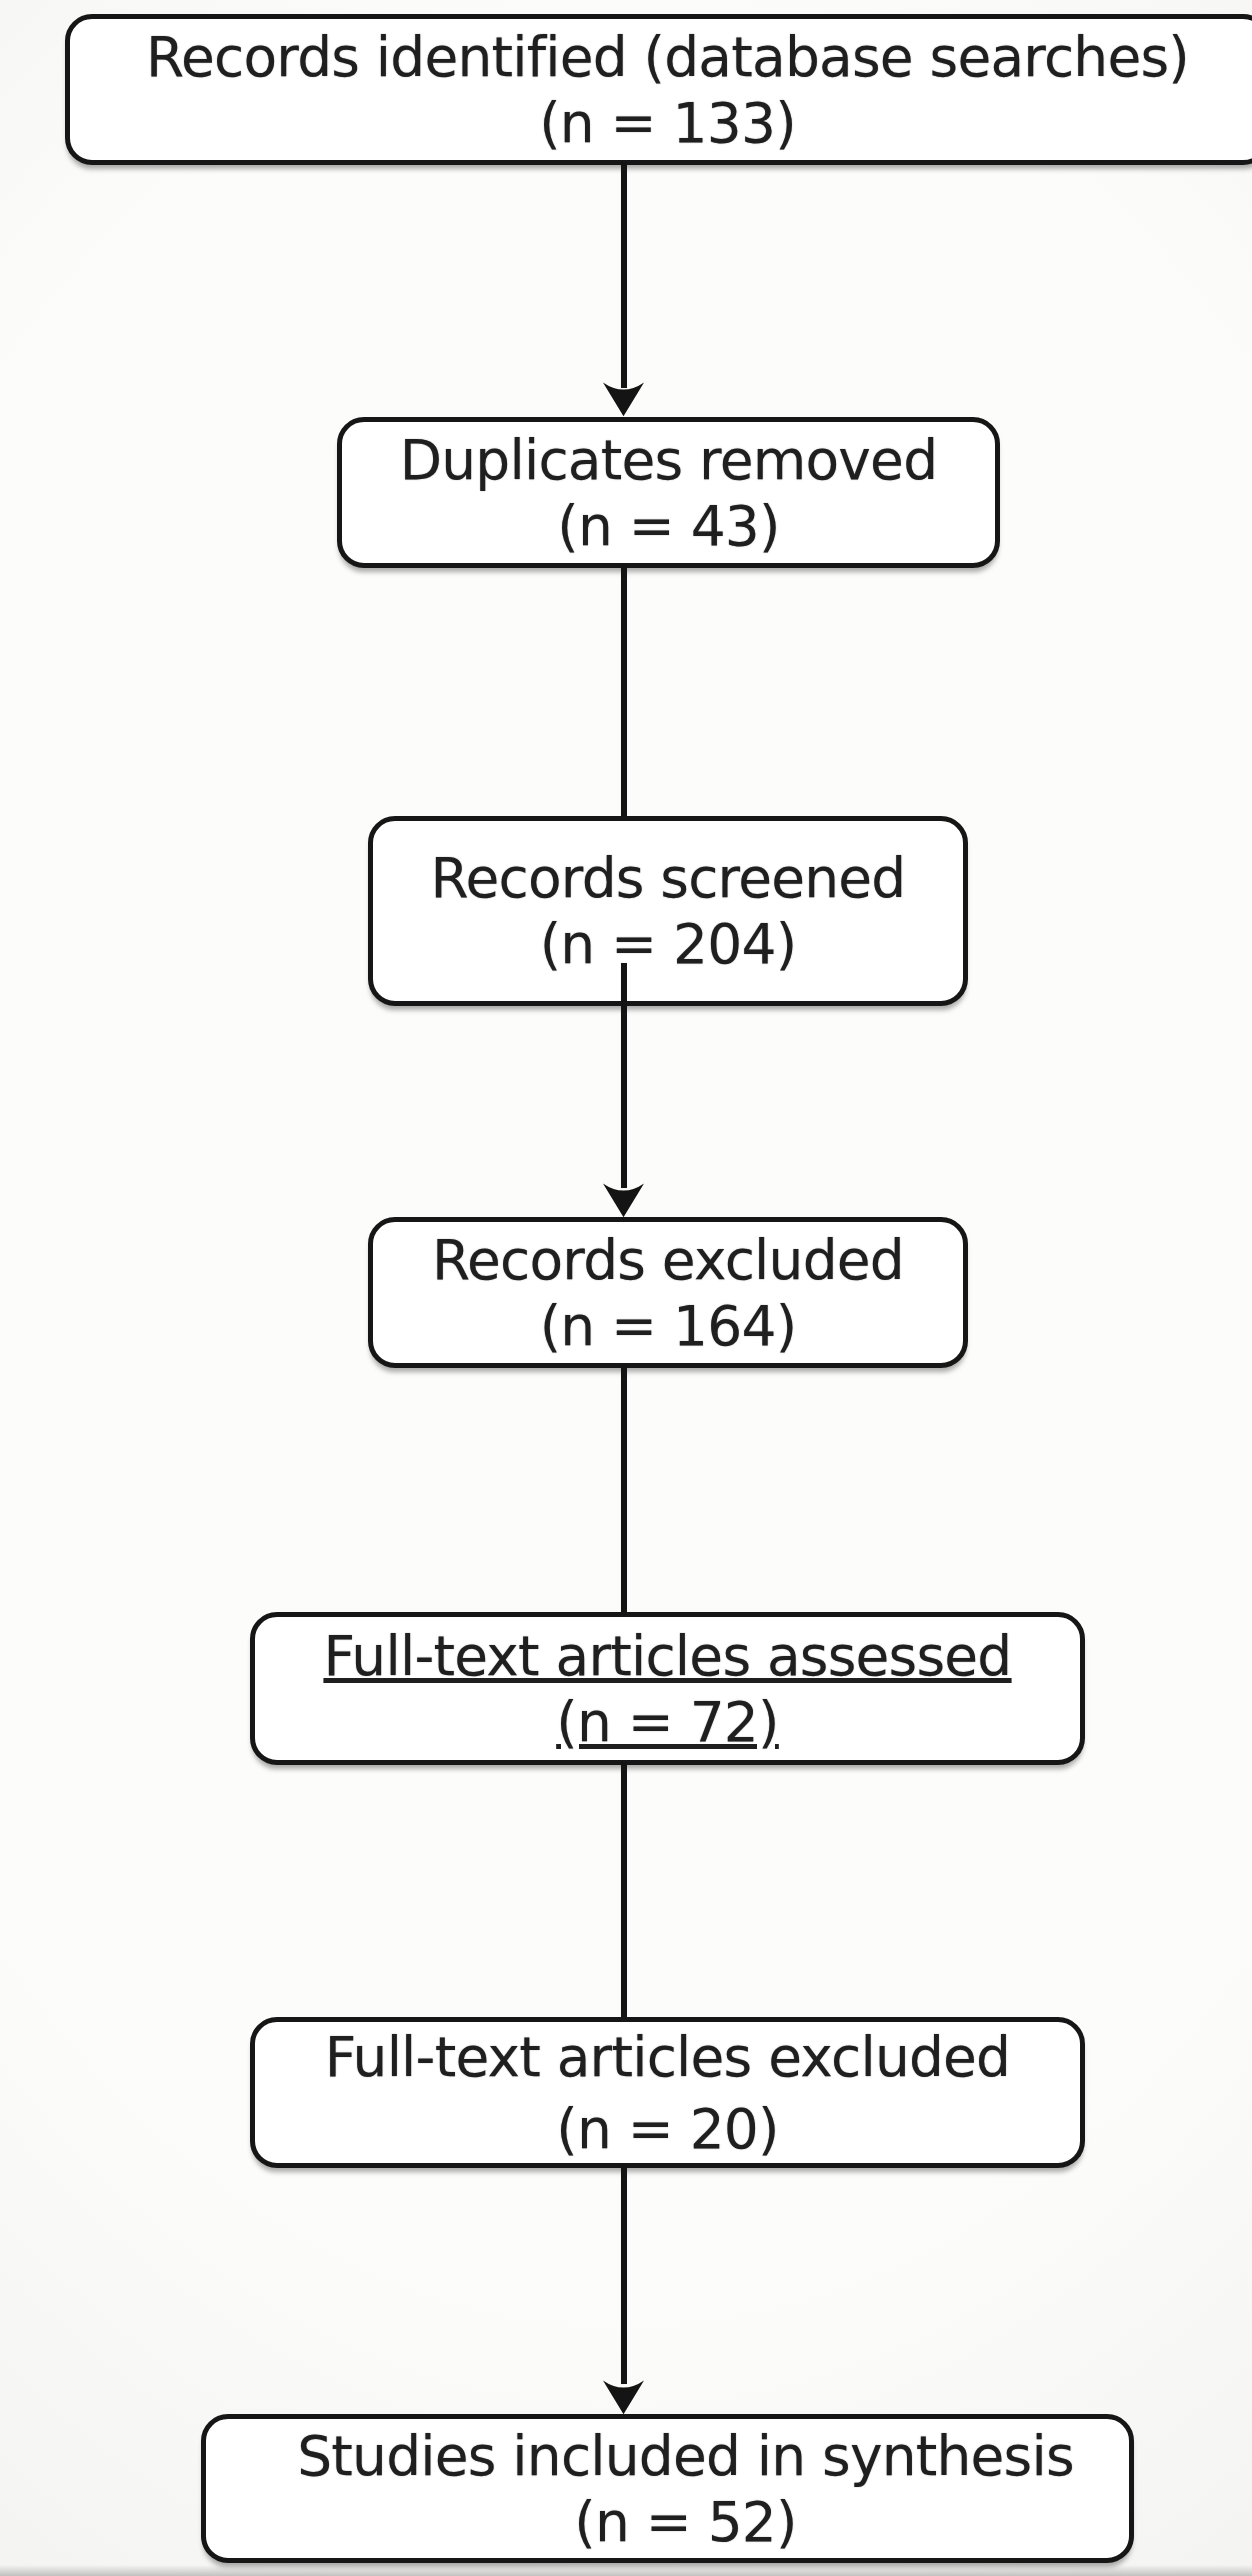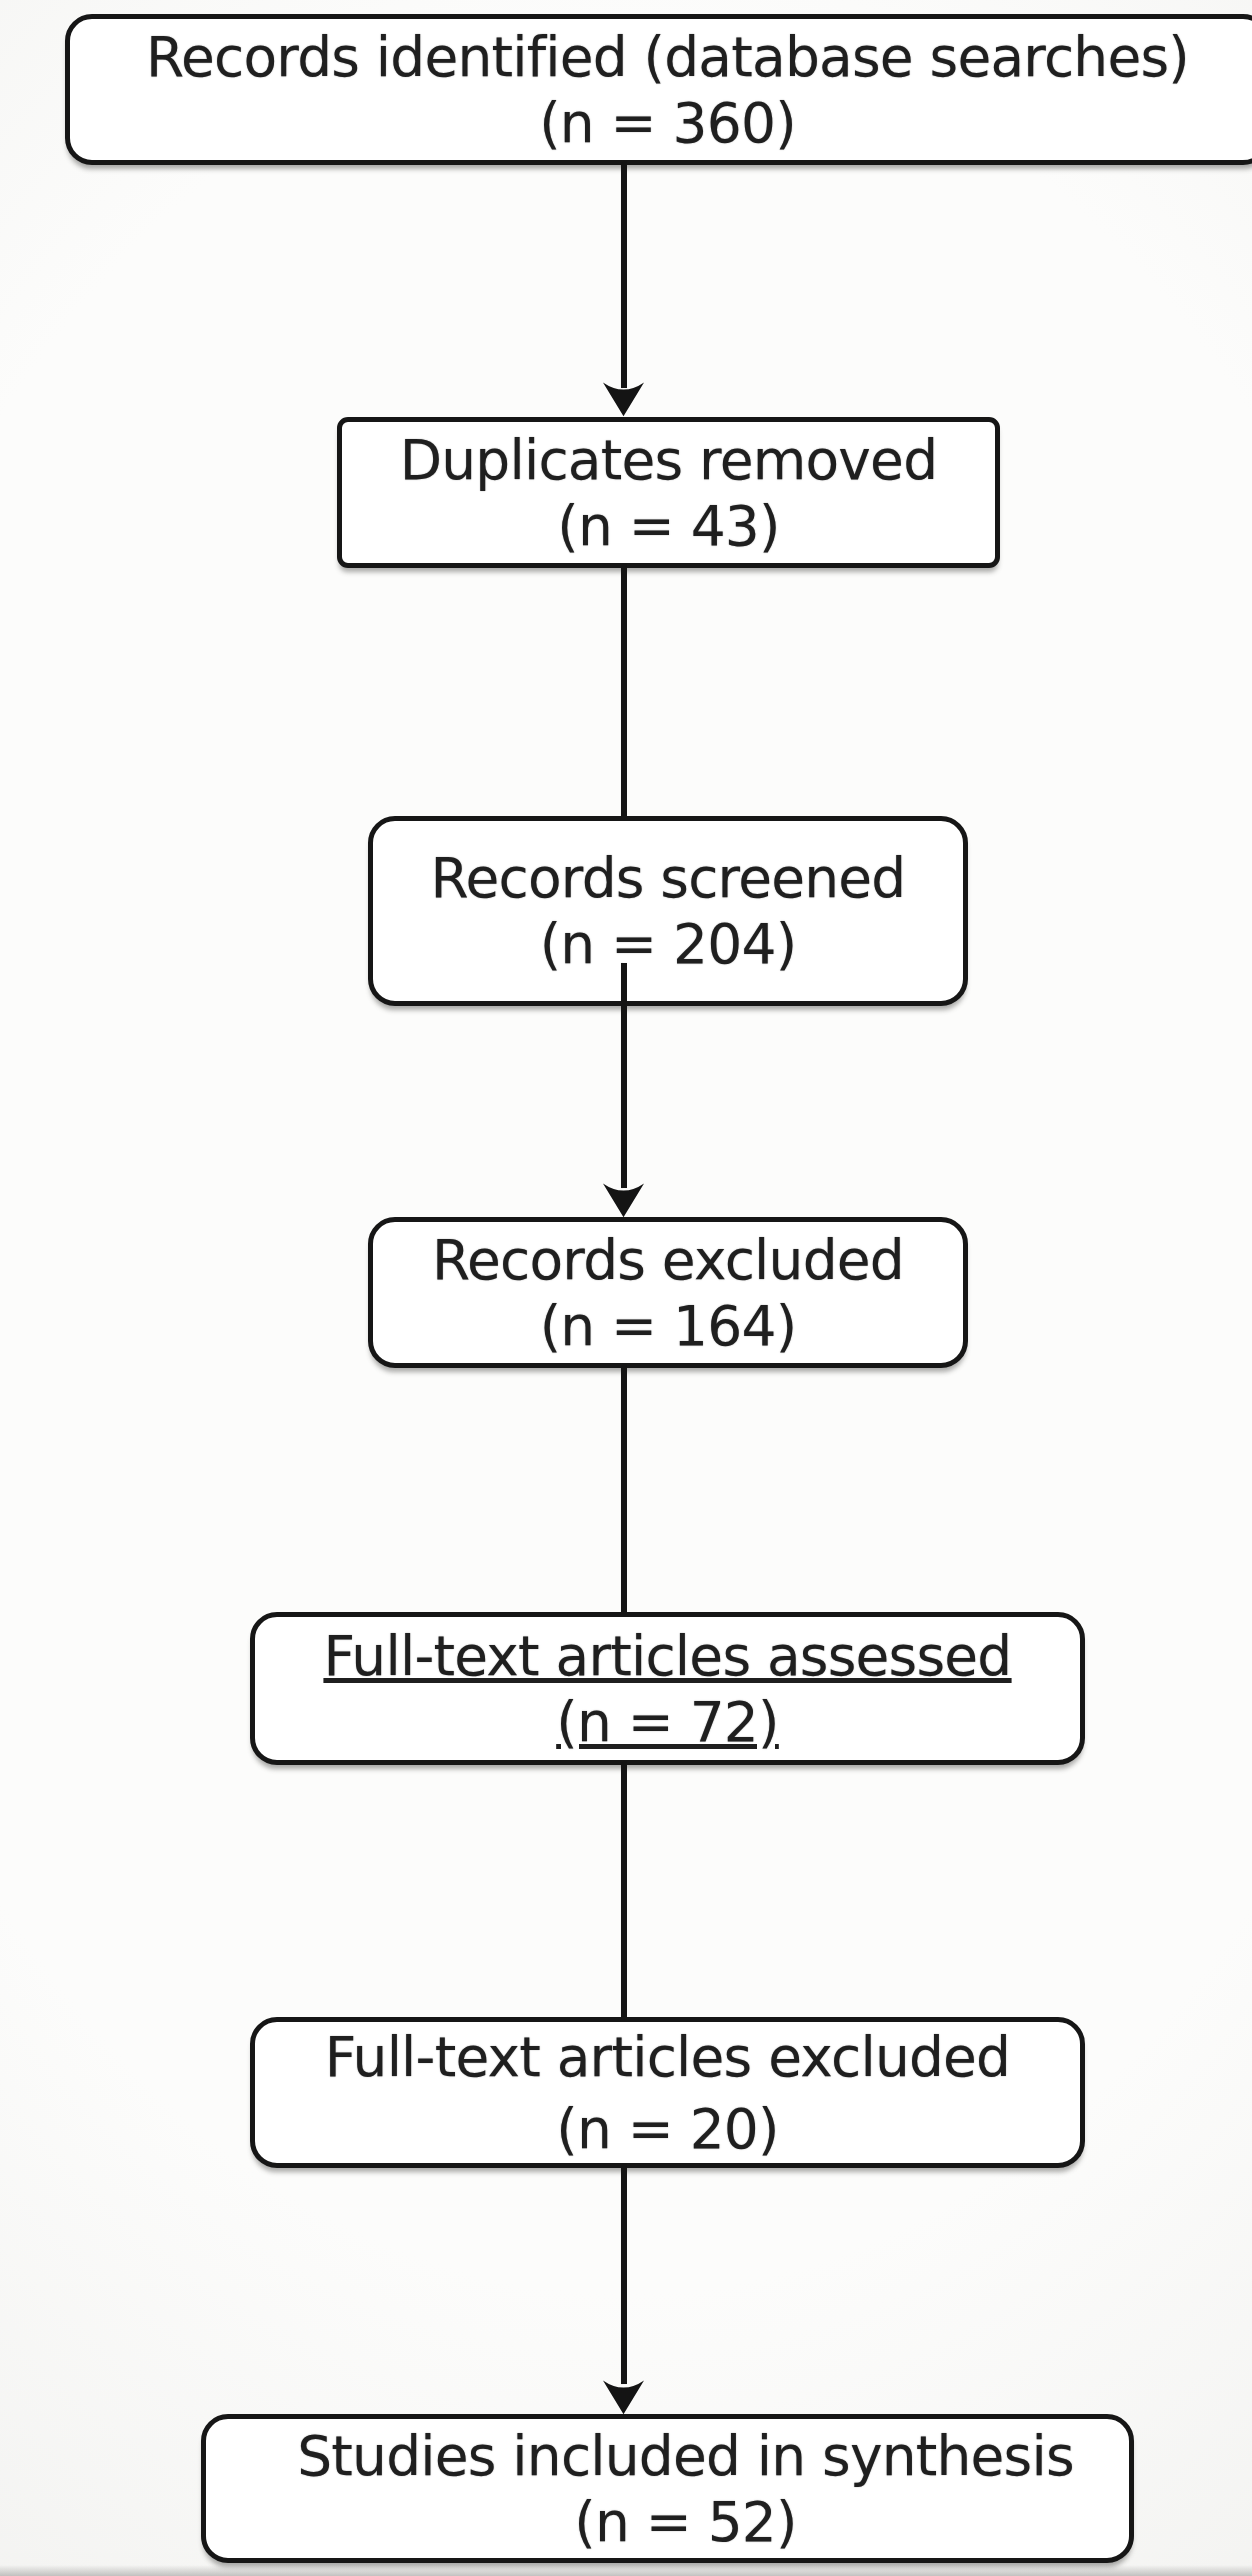--- a/index.html
+++ b/index.html
@@ -58,29 +58,29 @@
     fill: #141414;
   }
 </style>
 </head>
 <body>
 
 <div class="figure">
 
   <div class="node" style="left:21px; top:14px; width:1205px; height:151px;">
     <div class="node-label">Records identified (database searches)</div>
-    <div class="node-count">(n = 360)</div>
+    <div class="node-count">(n = 133)</div>
   </div>
 
   <div class="vline" style="left:621px; top:162px; height:226px;"></div>
   <svg class="arrow" style="left:588px; top:380px;" viewBox="0 0 90 48">
     <path d="M45,46 L19,3 Q45,21 71,3 Z"></path>
   </svg>
 
-  <div class="node" style="left:293px; top:417px; width:663px; height:151px;border-radius:11px;">
+  <div class="node" style="left:293px; top:417px; width:663px; height:151px;">
     <div class="node-label">Duplicates removed</div>
     <div class="node-count">(n = 43)</div>
   </div>
 
   <div class="vline" style="left:621px; top:564px; height:255px;"></div>
 
   <div class="node" style="left:324px; top:816px; width:600px; height:190px;">
     <div class="node-label">Records screened</div>
     <div class="node-count">(n = 204)</div>
   </div>

